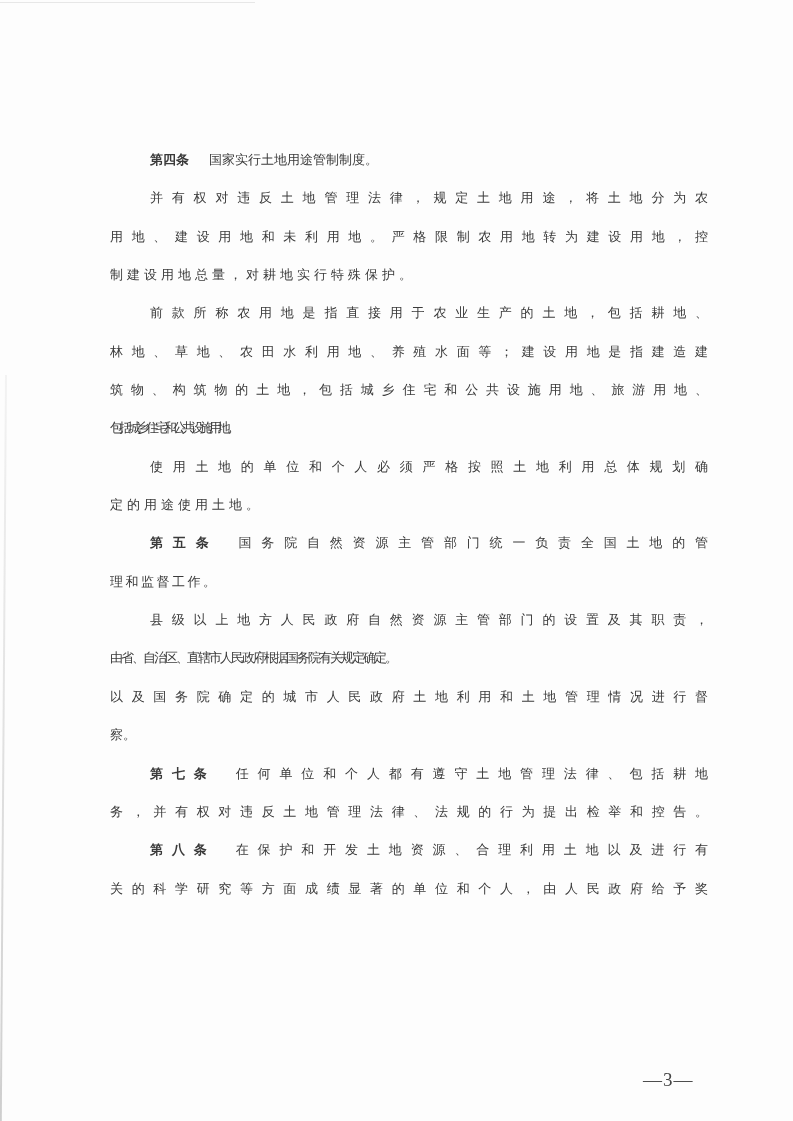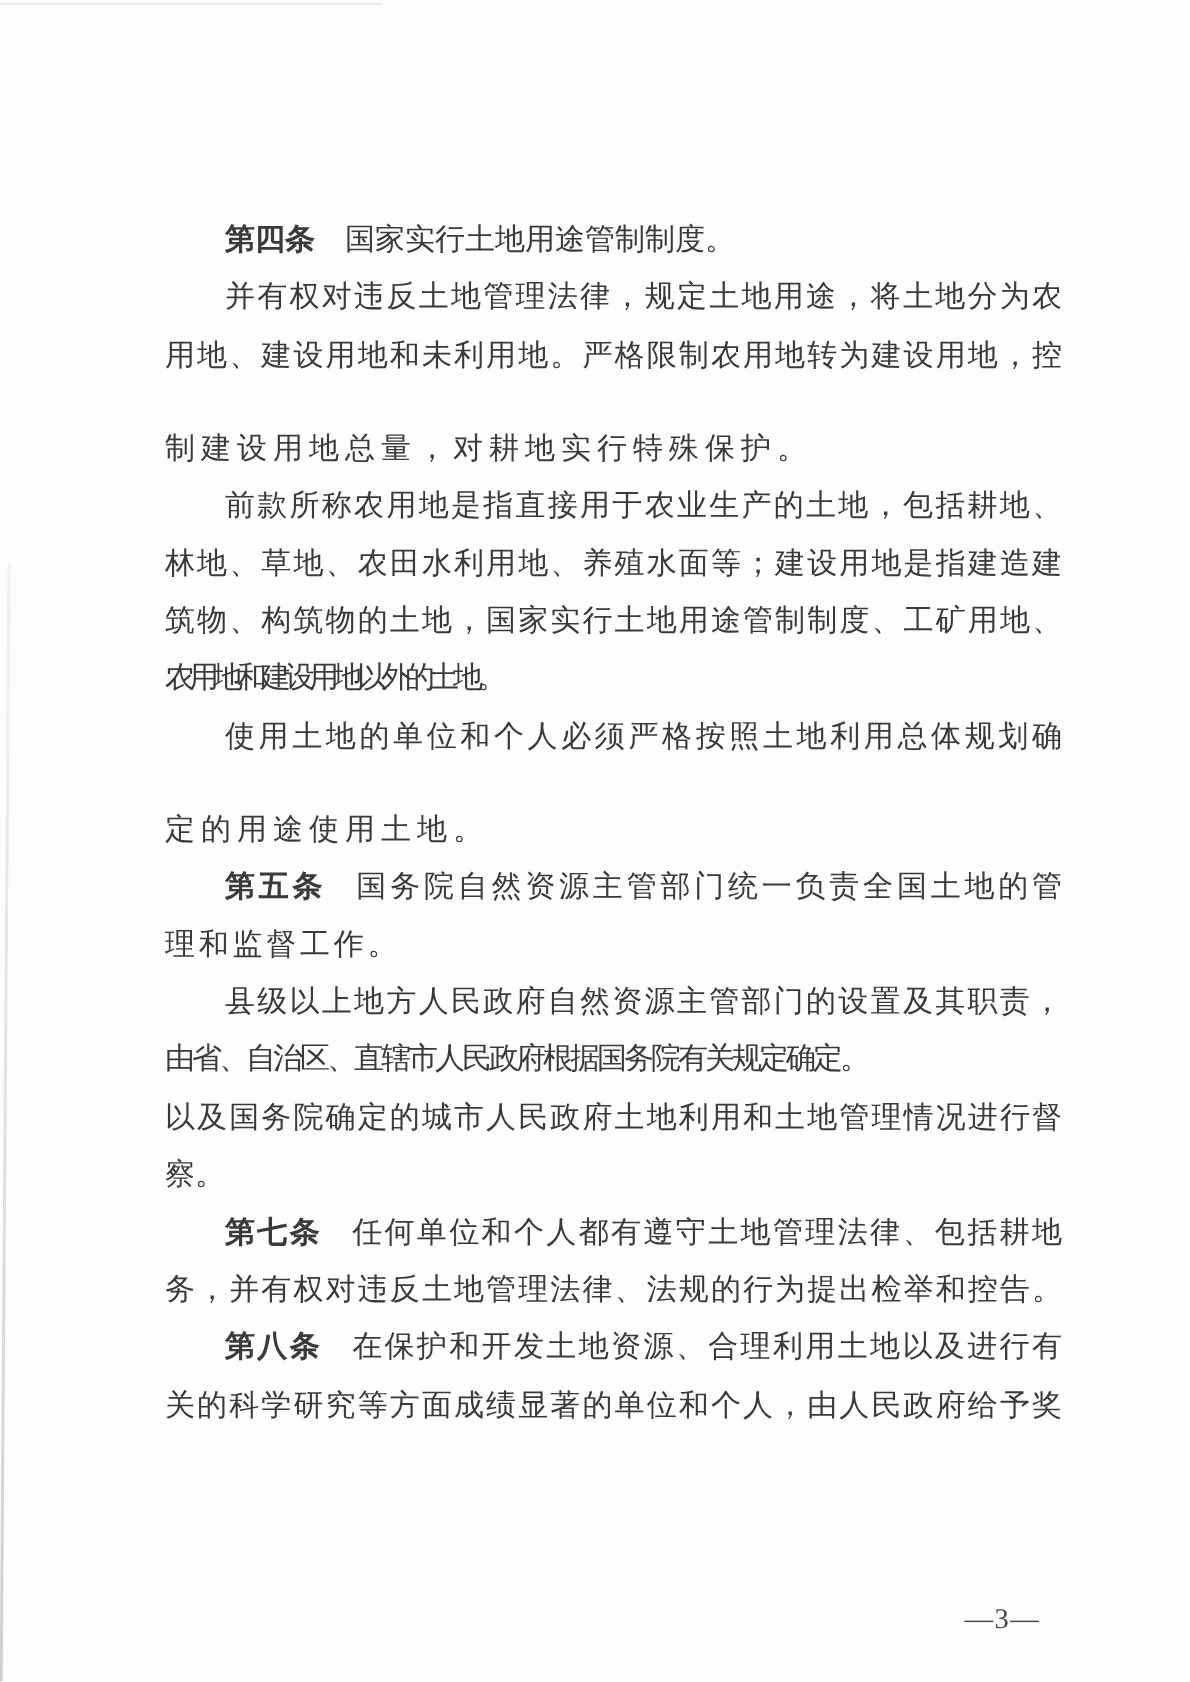--- a/index.html
+++ b/index.html
@@ -33,35 +33,35 @@
   .text-block {
     position: absolute;
     left: 110px;
     top: 141px;
     width: 598px;
     color: var(--text, #3a3a3a);
   }
   .line {
     height: 38.35px;
     line-height: 38.35px;
-    font-size: 20px;
+    font-size: 13px;
     white-space: nowrap;
     text-align: left;
   }
   .line.fill {
     text-align: justify;
     text-align-last: justify;
   }
   .line.indent { padding-left: 40px; }
   .line .article {
     font-weight: bold;
     color: var(--text, #3a3a3a);
     margin-right: 20px;
   }
-  .line.loose    { letter-spacing: 4px; margin-top: 24px; }
+  .line.loose    { letter-spacing: 4px; }
   .line.loose-sm { letter-spacing: 2.5px; }
   .line.tight    { letter-spacing: -4px; }
   .line.tight-sm { letter-spacing: -2px; }
   .page-number {
     position: absolute;
     left: 643px;
     top: 1069px;
     font-size: 19px;
     letter-spacing: 1px;
     color: var(--page_number, #454545);
@@ -75,22 +75,22 @@
   <div class="edge-line-top"></div>
   <div class="edge-line-left"></div>
 
   <div class="text-block">
     <div class="line indent"><b class="article">第四条</b><span>国家实行土地用途管制制度。</span></div>
     <div class="line indent fill"><span>并有权对违反土地管理法律，规定土地用途，将土地分为农</span></div>
     <div class="line fill"><span>用地、建设用地和未利用地。严格限制农用地转为建设用地，控</span></div>
     <div class="line loose"><span>制建设用地总量，对耕地实行特殊保护。</span></div>
     <div class="line indent fill"><span>前款所称农用地是指直接用于农业生产的土地，包括耕地、</span></div>
     <div class="line fill"><span>林地、草地、农田水利用地、养殖水面等；建设用地是指建造建</span></div>
-    <div class="line fill"><span>筑物、构筑物的土地，国家实行土地用途管制制度、工矿用地、</span></div>
-    <div class="line tight"><span>农用地和建设用地以外的土地。</span></div>
+    <div class="line fill"><span>筑物、构筑物的土地，包括城乡住宅和公共设施用地、旅游用地、</span></div>
+    <div class="line tight"><span>包括城乡住宅和公共设施用地。</span></div>
     <div class="line indent fill"><span>使用土地的单位和个人必须严格按照土地利用总体规划确</span></div>
     <div class="line loose"><span>定的用途使用土地。</span></div>
     <div class="line indent fill"><b class="article">第五条</b><span>国务院自然资源主管部门统一负责全国土地的管</span></div>
     <div class="line loose-sm"><span>理和监督工作。</span></div>
     <div class="line indent fill"><span>县级以上地方人民政府自然资源主管部门的设置及其职责，</span></div>
     <div class="line tight-sm"><span>由省、自治区、直辖市人民政府根据国务院有关规定确定。</span></div>
     <div class="line fill"><span>以及国务院确定的城市人民政府土地利用和土地管理情况进行督</span></div>
     <div class="line"><span>察。</span></div>
     <div class="line indent fill"><b class="article">第七条</b><span>任何单位和个人都有遵守土地管理法律、包括耕地</span></div>
     <div class="line fill"><span>务，并有权对违反土地管理法律、法规的行为提出检举和控告。</span></div>

